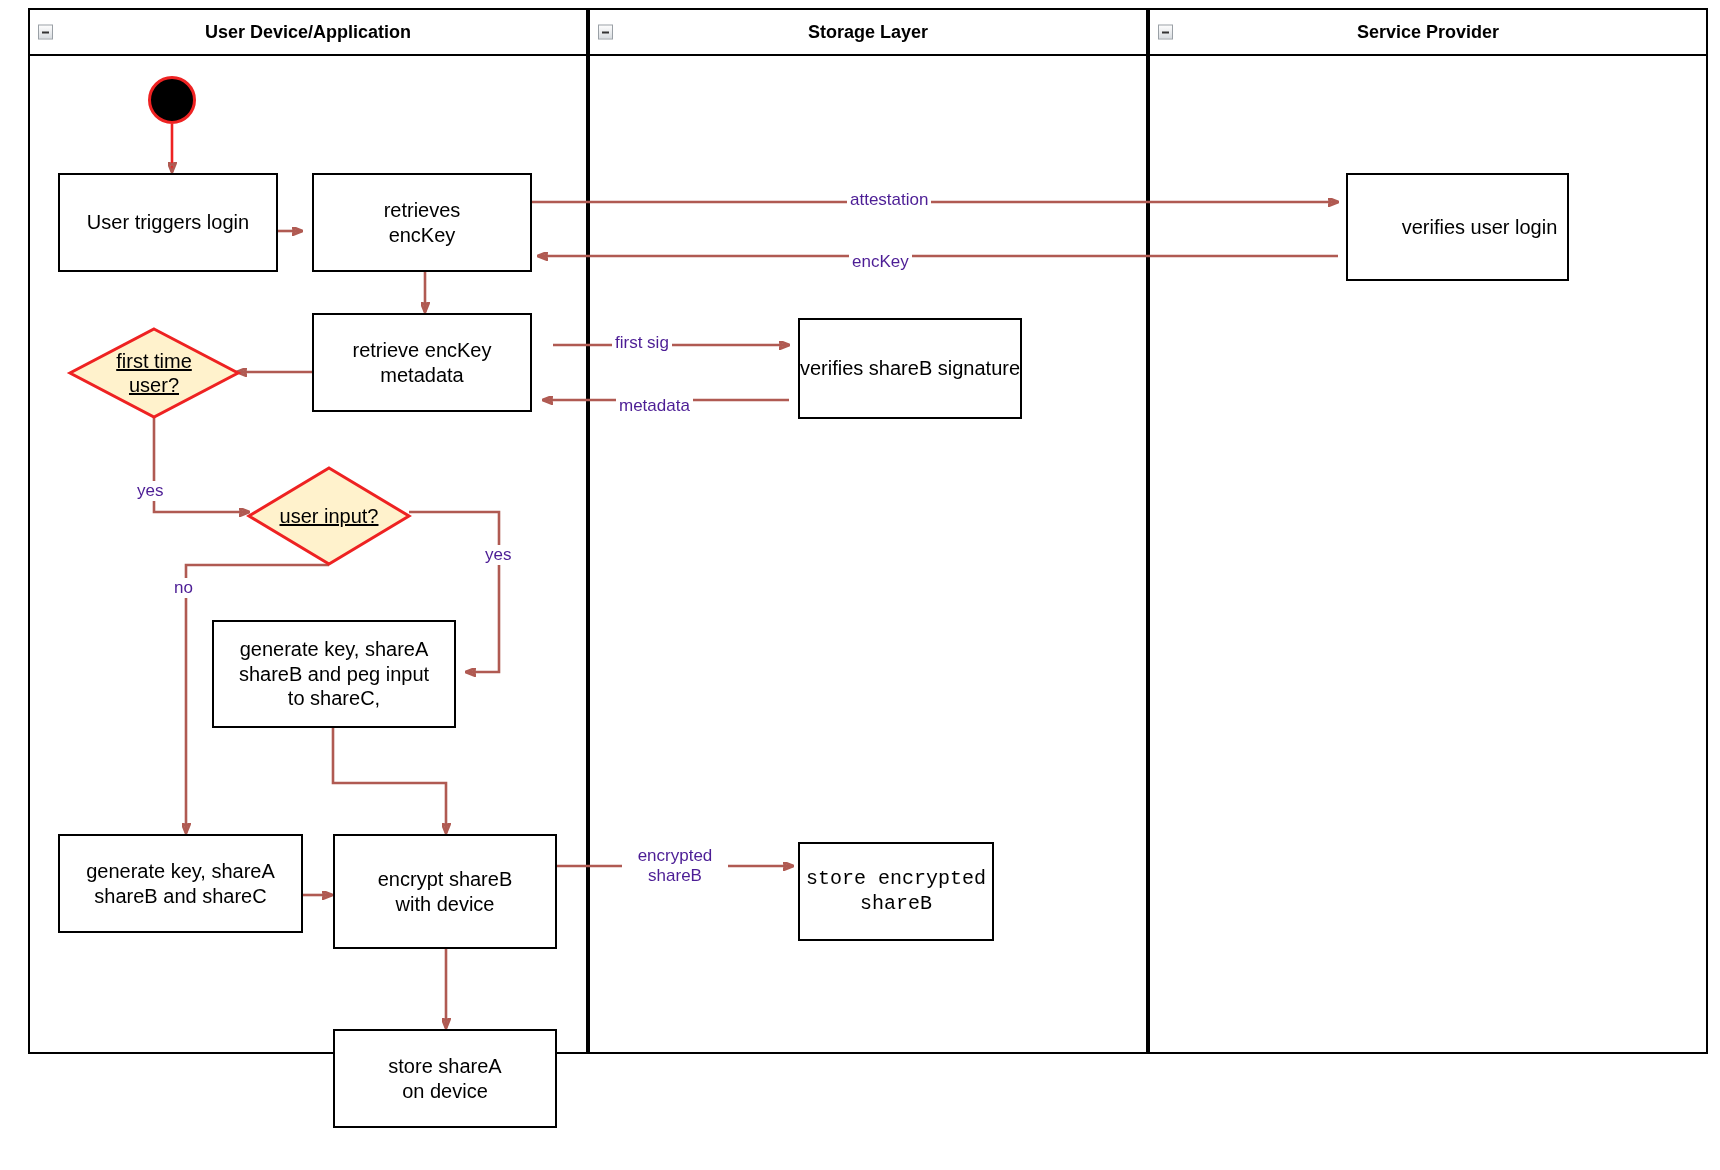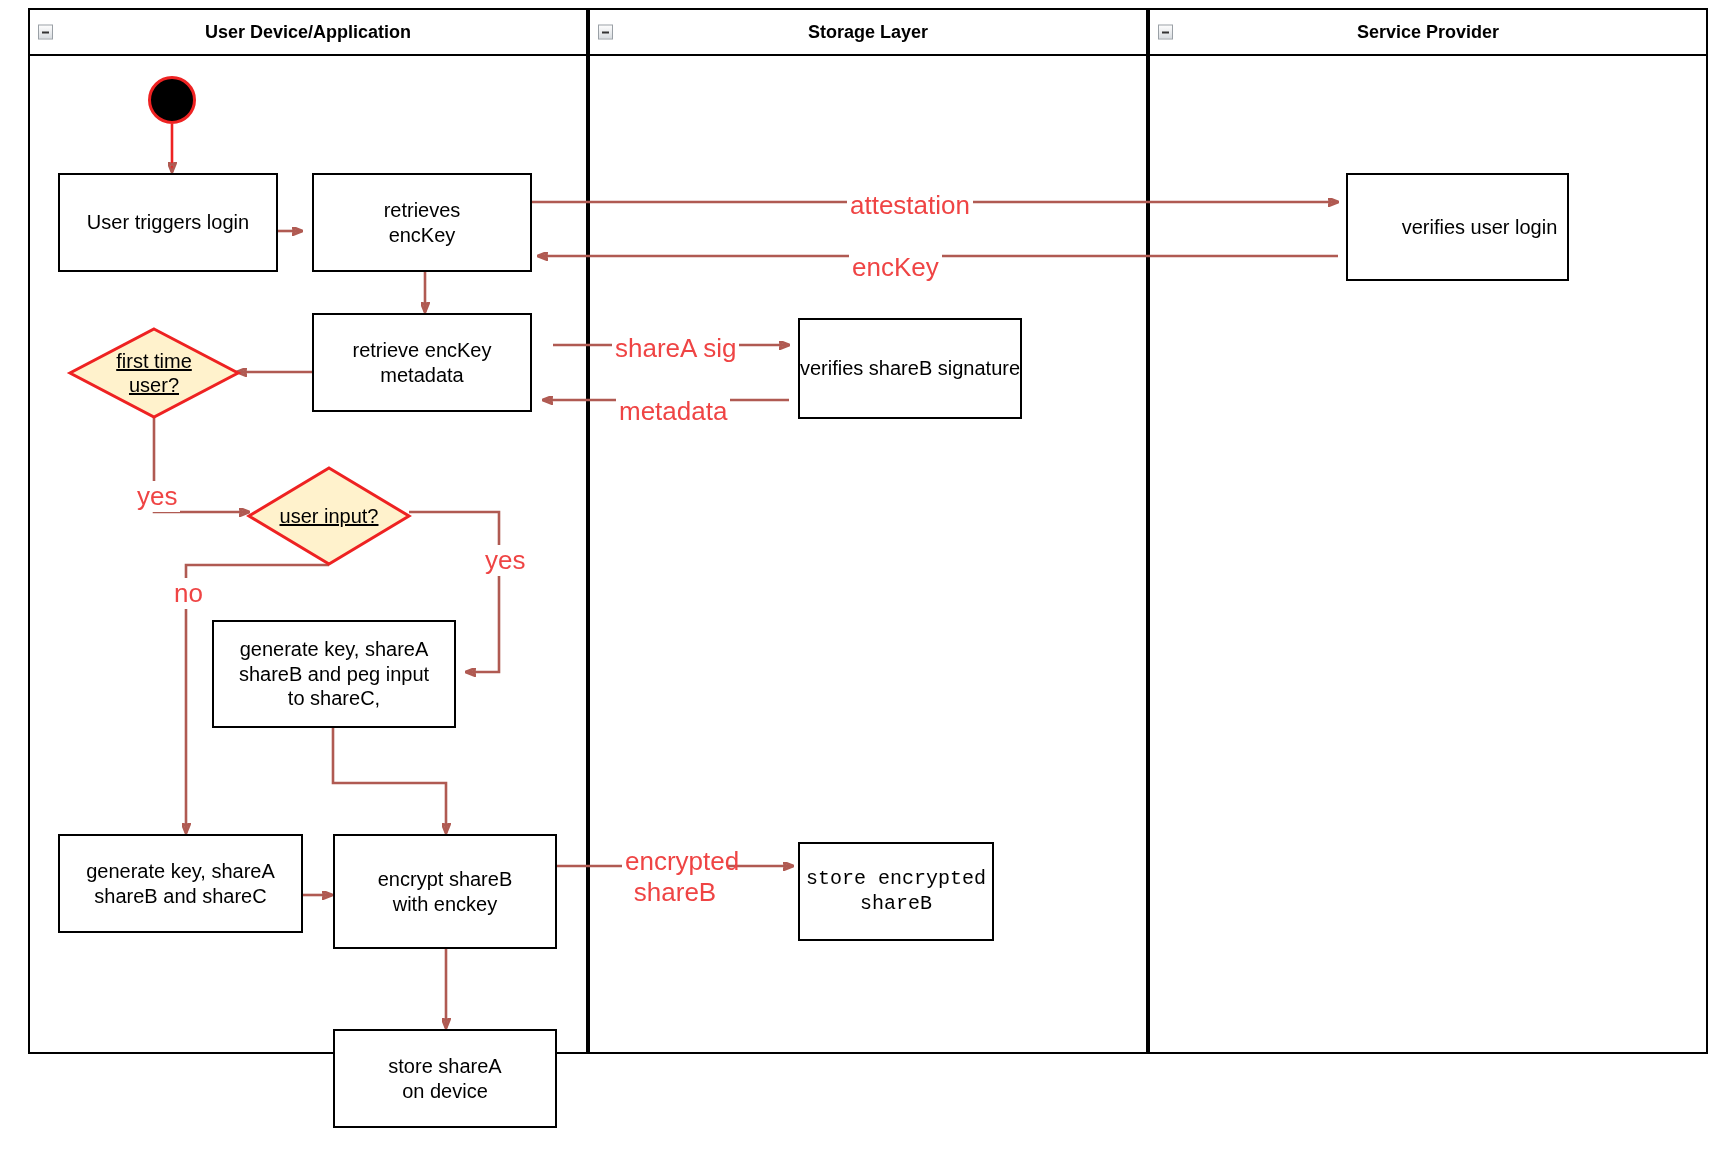--- a/index.html
+++ b/index.html
@@ -28,21 +28,21 @@
   .diamond svg{position:absolute;left:0;top:0;overflow:visible;}
   .diamond .dlabel{position:absolute;left:0;top:0;width:100%;height:100%;
                    display:flex;align-items:center;justify-content:center;text-align:center;
                    font-size:20px;line-height:1.22;color:#000;white-space:pre-line;text-decoration:underline;}
 
   
   .edges{position:absolute;left:0;top:0;width:1720px;height:1170px;overflow:visible;pointer-events:none;}
   .edges path,.edges line{fill:none;stroke:#b05a52;stroke-width:2.6;}
   .edges .startedge{stroke:#ee2222;stroke-width:2.6;}
 
-  .edge-label{position:absolute;font-size:26px;color:#ef4444;background:#ffffff;
+  .edge-label{position:absolute;font-size:17px;color:#4c1d95;background:#ffffff;
               padding:0 3px;white-space:pre-line;text-align:center;line-height:1.18;}
 </style>
 </head>
 <body>
 
 <div id="canvas">
 
   <div class="lane" style="left:28px;width:560px;">
     <div class="lane-header">
       <span class="collapse-icon"></span>
@@ -131,37 +131,37 @@
   </div>
 
   <div class="node" style="left:212px;top:620px;width:244px;height:108px;">generate key, shareA
 shareB and peg input
 to shareC,</div>
 
   <div class="node" style="left:58px;top:834px;width:245px;height:99px;">generate key, shareA
 shareB and shareC</div>
 
   <div class="node" style="left:333px;top:834px;width:224px;height:115px;">encrypt shareB
-with enckey</div>
+with device</div>
 
   <div class="node" style="left:333px;top:1029px;width:224px;height:99px;">store shareA
 on device</div>
 
   <div class="node overflow" style="left:798px;top:318px;width:224px;height:101px;">verifies shareB signature</div>
 
   <div class="node" style="left:798px;top:842px;width:196px;height:99px;font-family:Liberation Mono, monospace;">store encrypted
 shareB</div>
 
   <div class="node" style="left:1346px;top:173px;width:223px;height:108px;padding-left:44px;">verifies user login</div>
 
   <div class="edge-label" style="left:847px;top:190px;">attestation</div>
 
   <div class="edge-label" style="left:849px;top:252px;">encKey</div>
 
-  <div class="edge-label" style="left:612px;top:333px;">shareA sig</div>
+  <div class="edge-label" style="left:612px;top:333px;">first sig</div>
 
   <div class="edge-label" style="left:616px;top:396px;">metadata</div>
 
   <div class="edge-label" style="left:134px;top:481px;">yes</div>
 
   <div class="edge-label" style="left:482px;top:545px;">yes</div>
 
   <div class="edge-label" style="left:171px;top:578px;">no</div>
 
   <div class="edge-label" style="left:625px;top:846px;width:100px;margin-left:-3px;">encrypted

